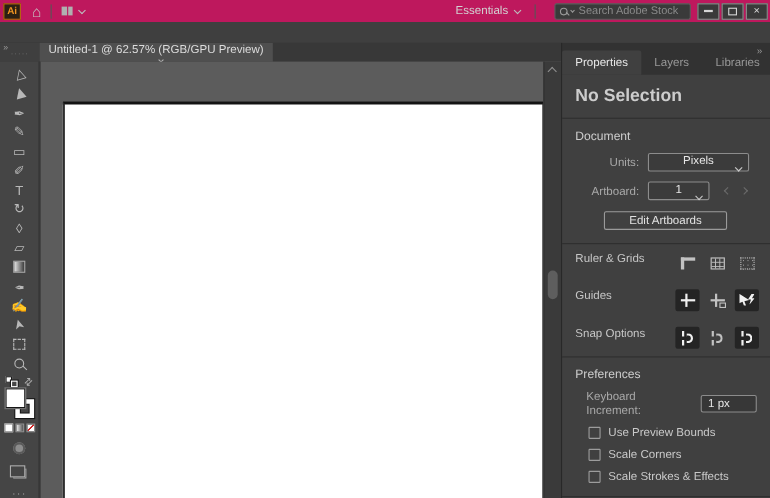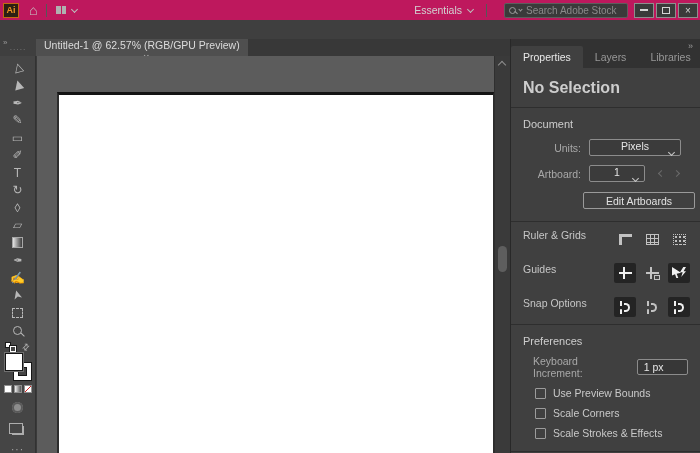--- a/index.html
+++ b/index.html
@@ -89,21 +89,21 @@
   .frow { display:flex; align-items:center; margin-top:9px; }
   .lbl { width:58px; text-align:right; margin-right:8px; color:#a8a8a8; font-size:10.5px; flex:none; }
   .select { height:17px; border:1px solid #8c8c8c; border-radius:2px; display:flex; align-items:center; padding:0 6px; color:#e6e6e6; font-size:10.5px; background:#3b3b3b;flex-direction:column; }
   .select .chev { margin-left:auto; border-color:#c9c9c9; }
   .sel-units { width:92px; }
   .sel-ab { width:56px; }
   .nav-ar { width:5px; height:5px; border-right:1.5px solid #6a6a6a; border-bottom:1.5px solid #6a6a6a; display:inline-block; }
   .nav-prev { transform:rotate(135deg); margin-left:14px; }
   .nav-next { transform:rotate(-45deg); margin-left:10px; }
   .btn { height:17px; border:1px solid #9a9a9a; border-radius:2px; background:transparent; color:#e2e2e2; font-size:10.5px; display:inline-flex; align-items:center; justify-content:center; font-family:"Liberation Sans",sans-serif; }
-  .btn-edit-ab { margin:10px 0 0 60px; width:112px; }
+  .btn-edit-ab { margin:10px 0 0 26px; width:112px; }
   .icrow { display:flex; align-items:flex-start; padding:7px 10px 7px 12px; }
   .icrow .rl { flex:1; color:#c6c6c6; font-size:10.5px; }
   .ib { width:22px; height:20px; display:flex; align-items:center; justify-content:center; margin-left:5px; border-radius:2px; color:#c2c2c2; }
   .ib.on { background:#242424; color:#f0f0f0; }
   .ic-rulercorner { width:13px; height:11px; border-left:3px solid currentColor; border-top:3px solid currentColor; }
   .ic-grid { width:13px; height:11px; border:1px solid currentColor;
     background-image:linear-gradient(currentColor 1px, transparent 1px), linear-gradient(90deg, currentColor 1px, transparent 1px);
     background-size:4px 4px; background-position:-1px -1px; }
   .ic-pixgrid { width:13px; height:11px; border:1px dotted currentColor;
     background-image:radial-gradient(currentColor 26%, transparent 28%); background-size:4px 4px; }

